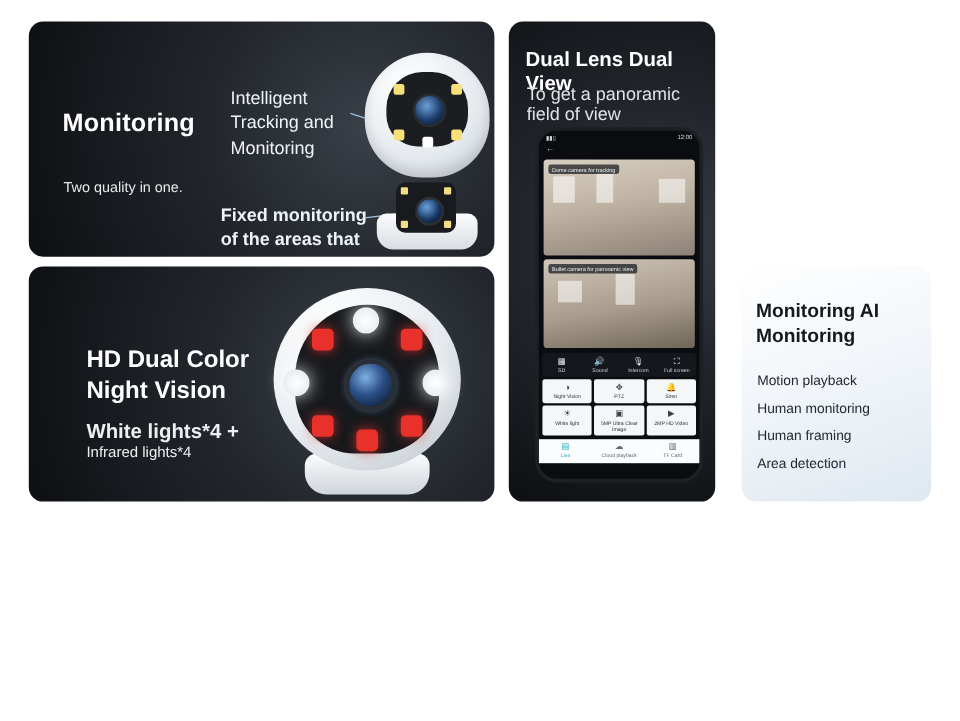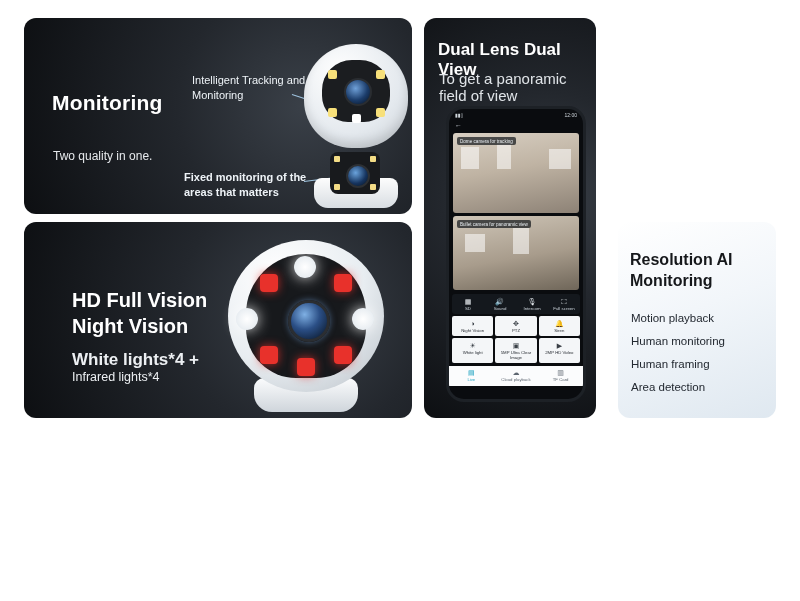--- a/index.html
+++ b/index.html
@@ -42,21 +42,21 @@
     position: absolute; left: 28px; top: 72px;
     font-size: 21px; font-weight: bold; line-height: 1.25;
     letter-spacing: .2px;
   }
   #card-dual-lens .subtitle {
     position: absolute; left: 29px; top: 131px;
     font-size: 12px; color: #e6e9ec;
   }
   .callout {
     position: absolute;
-    font-size: 11px;
+    font-size: 15px;
     line-height: 1.35;
     color: #eef3f7;
   }
   #callout-tracking { left: 168px; top: 55px; width: 124px; }
   #callout-fixed { left: 160px; top: 152px; width: 126px; font-weight: bold; }
   .callout-line {
     position: absolute;
     border-top: 1px solid #9fc4e0;
   }
   #line-tracking { left: 268px; top: 76px; width: 42px; transform: rotate(18deg); transform-origin: left center; }
@@ -274,21 +274,21 @@
         <span class="dot t2"></span>
         <span class="dot b"></span>
         <span class="dot b2"></span>
       </div>
       <div class="bullet-lens"></div>
     </div>
   </div>
 
   <div class="card dark" id="card-night">
     <div class="title">
-      <div>HD Full Vision</div>
+      <div>HD Dual Color</div>
       <div>Night Vision</div>
     </div>
     <div class="l1">White lights*4 +</div>
     <div class="l2">Infrared lights*4</div>
 
     <div class="cam2">
       <div class="base2"></div>
       <div class="ring"></div>
       <div class="panel"></div>
       <div class="topdot"></div>
@@ -387,21 +387,21 @@
           <span class="gl">▥</span>
           <span>TF Card</span>
         </div>
       </div>
     </div>
   </div>
 
 
   <div class="card light" id="card-ai">
     <div class="title">
-      <div>Resolution AI</div>
+      <div>Monitoring AI</div>
       <div>Monitoring</div>
     </div>
     <div class="items">
       <ul>
         <li>Motion playback</li>
         <li>Human monitoring</li>
         <li>Human framing</li>
         <li>Area detection</li>
       </ul>
     </div>

